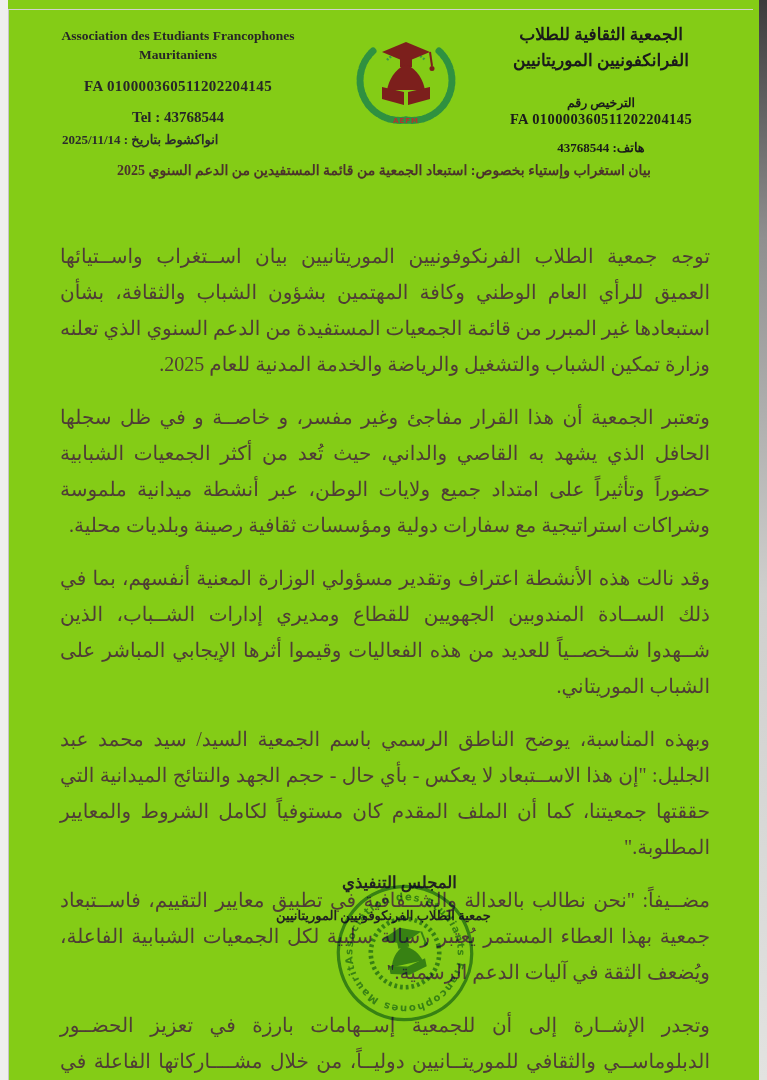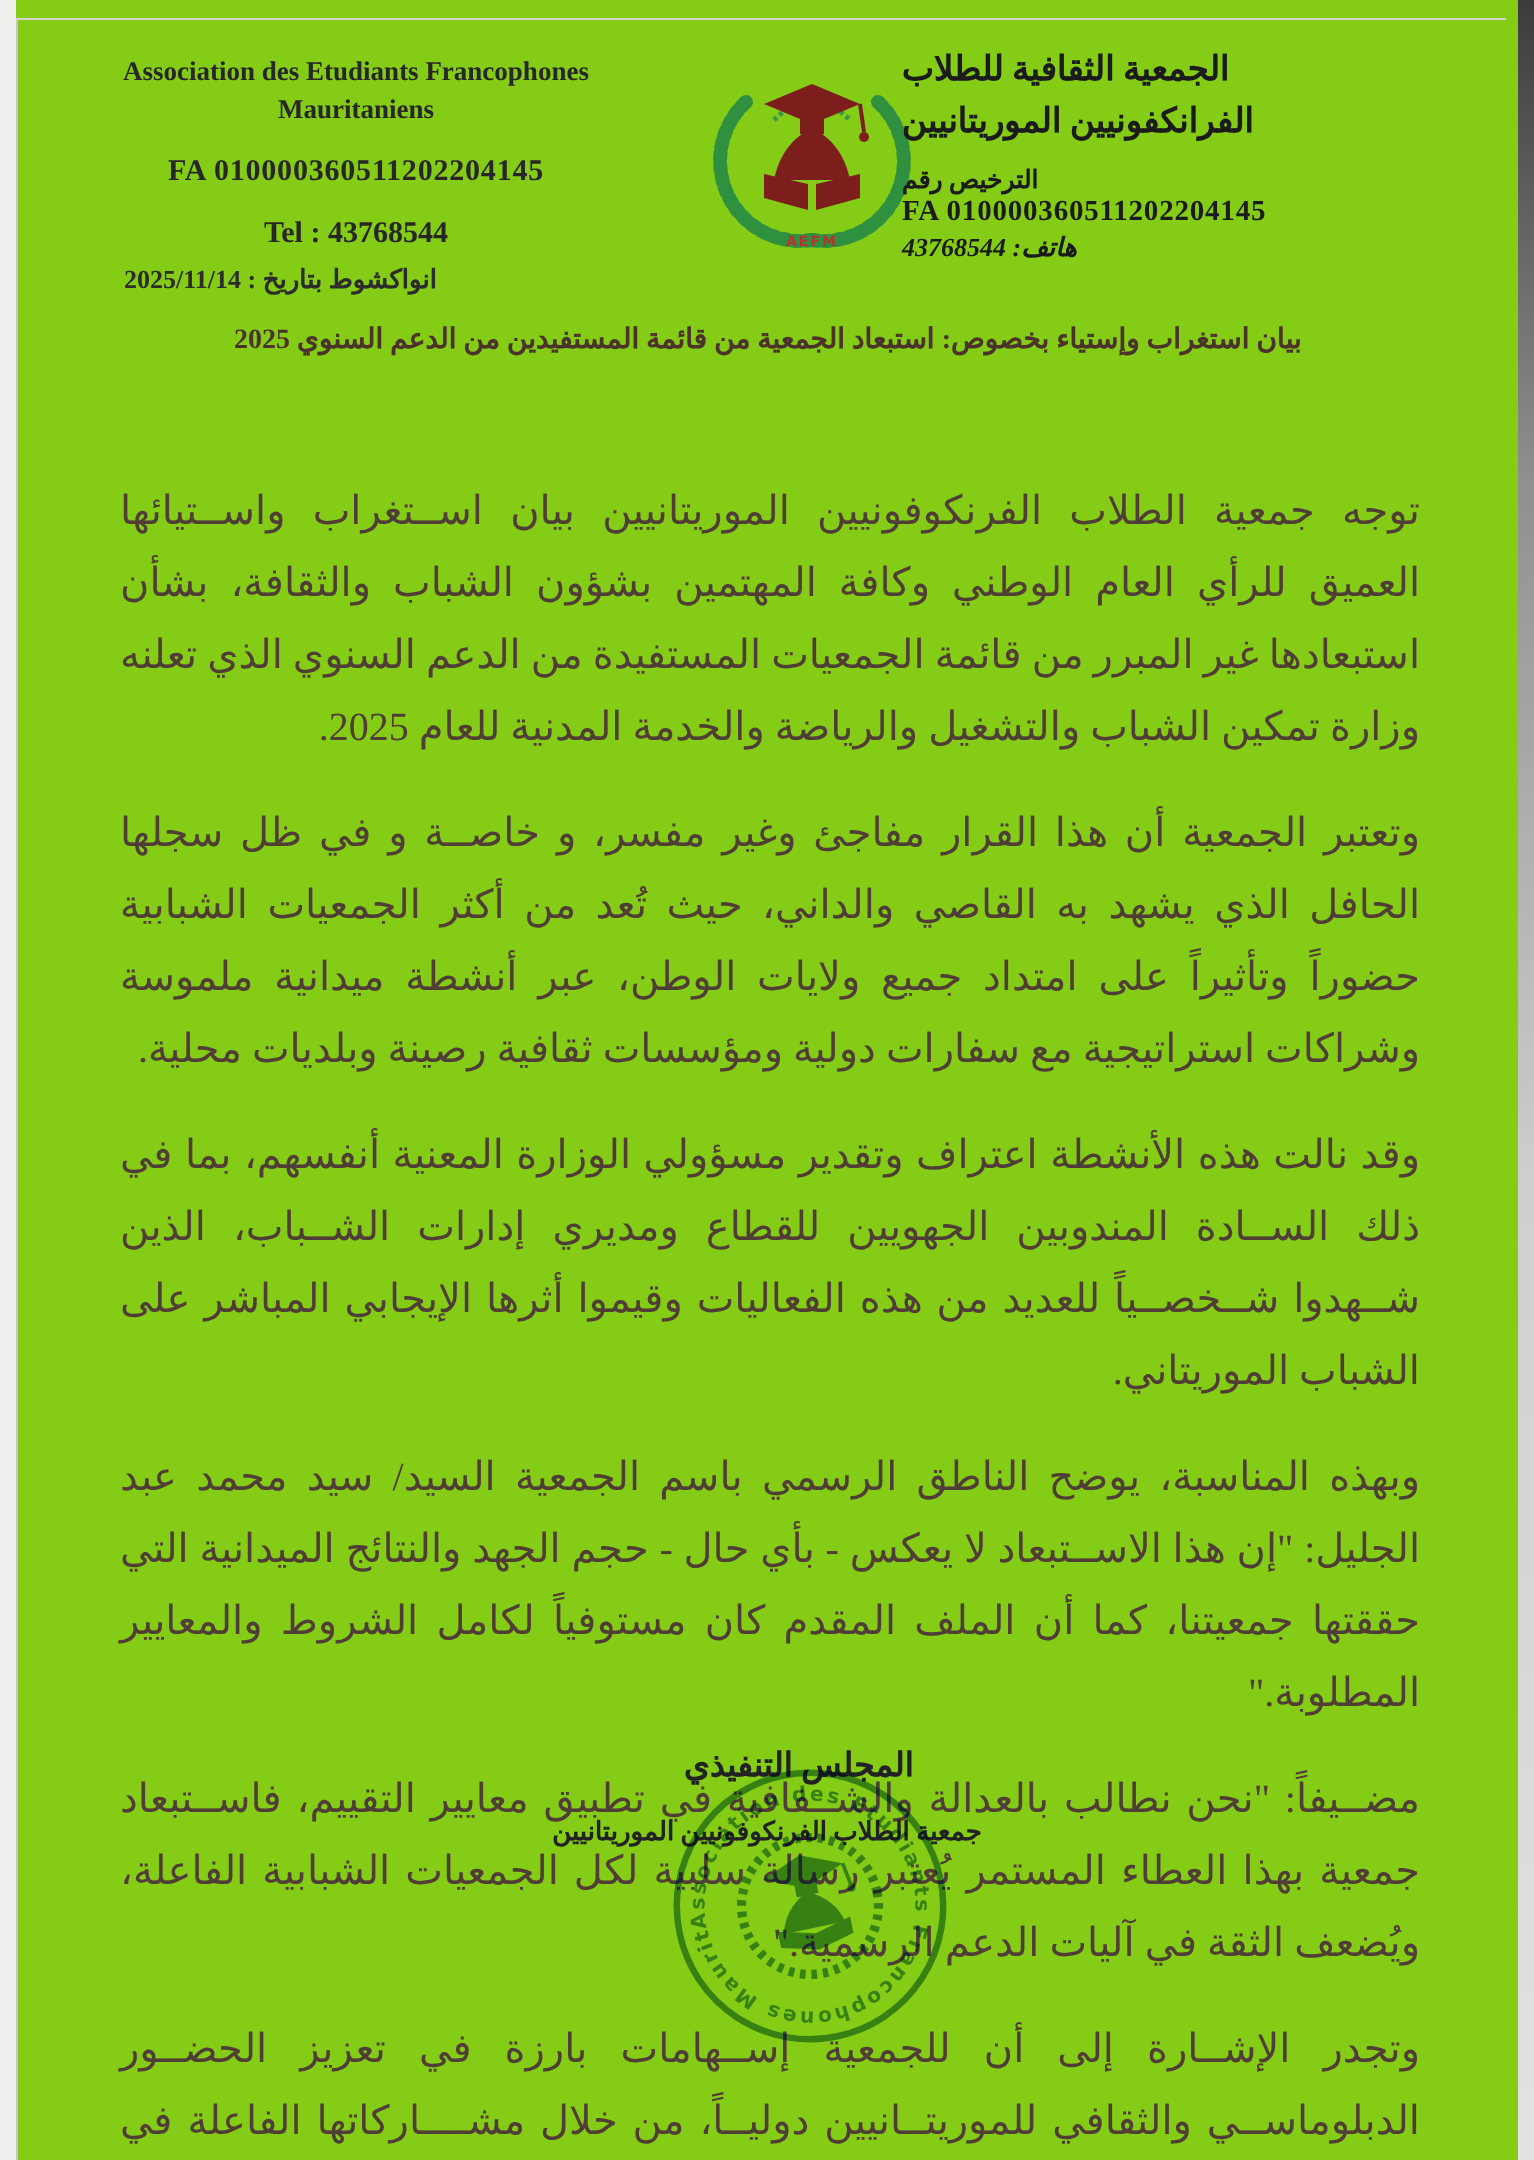--- a/index.html
+++ b/index.html
@@ -13,25 +13,25 @@
   .edge-left{position:absolute;left:8px;top:10px;bottom:0;width:1px;background:#c6c6c4;}
   .edge-top{position:absolute;left:8px;top:9px;right:14px;height:1px;background:#d2d2d0;}
   .edge-right{position:absolute;right:0;top:0;width:8px;height:100%;
     background:linear-gradient(180deg,#3c3c3c 0%,#8f8f8f 22%,#cfcfcd 55%,#e2e2e0 100%);}
   
   .header-left{position:absolute;top:27px;left:32px;width:292px;text-align:center;color:#272727;}
   .org-fr{font-weight:bold;font-size:13.5px;line-height:1.4;}
   .reg-fr{font-weight:bold;font-size:15px;margin-top:13px;letter-spacing:.4px;}
   .tel-fr{font-weight:bold;font-size:15px;margin-top:14px;}
   .logo-box{position:absolute;left:352px;top:26px;width:108px;height:102px;}
-  .header-right{position:absolute;top:22px;right:16px;width:300px;text-align:left;direction:rtl;color:#1b1b1b;}
+  .header-right{position:absolute;top:22px;right:16px;width:300px;text-align:center;direction:rtl;color:#1b1b1b;}
   .ar-org{font-weight:bold;font-size:17px;line-height:1.55;}
-  .license-label{font-weight:bold;font-size:12.5px;margin-top:7px;}
+  .license-label{font-weight:bold;font-size:12.5px;margin-top:20px;}
   .license-num{font-weight:bold;font-size:14.5px;letter-spacing:.4px;direction:ltr;}
-  .phone-ar{font-weight:bold;font-size:13px;margin-top:1px;font-style:italic;}
+  .phone-ar{font-weight:bold;font-size:13px;margin-top:12px;}
   
   .date-line{position:absolute;top:132px;left:62px;direction:rtl;font-weight:bold;font-size:13px;color:#2c2c2c;}
   .title{position:absolute;top:159px;left:60px;width:648px;text-align:center;direction:rtl;
     font-weight:bold;font-size:14px;line-height:1.72;color:#4b332b;}
   
   .body-text{position:absolute;top:238px;left:60px;width:650px;direction:rtl;text-align:justify;
     font-size:20px;line-height:1.8;color:#4f3d36;}
   .body-text p{margin:0 0 17px 0;}
   
   .signature{position:absolute;top:873px;left:0;width:100%;text-align:center;direction:rtl;

